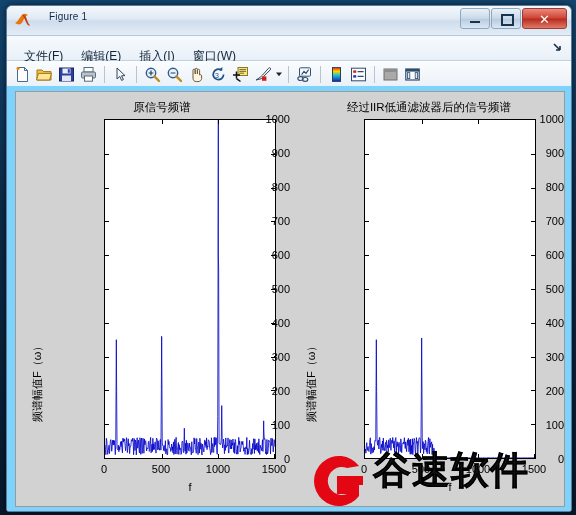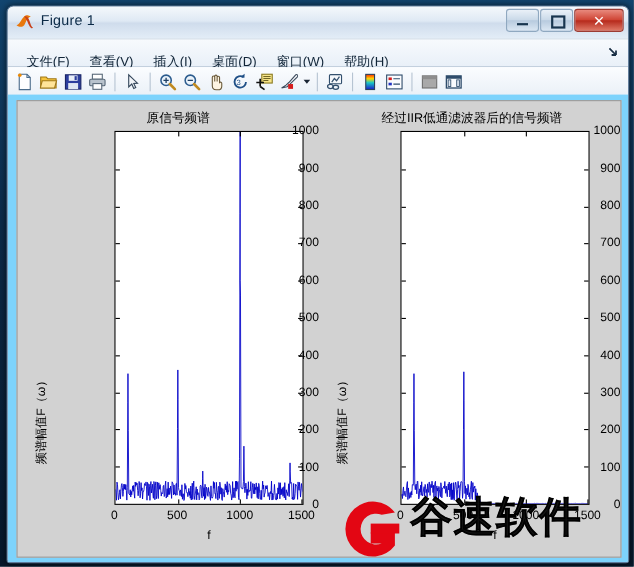--- a/index.html
+++ b/index.html
@@ -29,22 +29,22 @@
   .titlebar{
     position:relative;height:29px;
     background:linear-gradient(180deg,#f4f8fc 0%,#dfe9f4 45%,#cfdcec 52%,#e3edf7 100%);
     border-bottom:1px solid #b6c6d8;
     border-radius:5px 5px 0 0;
   }
   .title-icon{
     position:absolute;left:7px;top:6px;width:17px;height:17px;
   }
   .title-text{
-    position:absolute;left:30px;top:5px;
-    font-size:13px;color:#0b2a47;letter-spacing:.2px;text-align:right;
+    position:absolute;left:42px;top:5px;
+    font-size:10px;color:#0b2a47;letter-spacing:.2px;text-align:right;
   }
   .winbtns{position:absolute;right:4px;top:2px;display:flex;gap:1px;}
   .wb{
     width:28px;height:19px;border:1px solid #8fa8c0;border-radius:3px;
     background:linear-gradient(180deg,#eaf1f8 0%,#c8d8e8 50%,#b7cade 51%,#dbe7f3 100%);
     position:relative;cursor:default;
   }
   .wb.close{
     width:43px;border-color:#9b3b33;
     background:linear-gradient(180deg,#e88a7e 0%,#cf4434 48%,#b62a1c 52%,#e07a68 100%);
@@ -164,25 +164,23 @@
           <span class="max-sq"></span>
         </div>
       <div class="wb close">
           <span class="g">✕</span>
         </div>
     </div>
   </div>
 
   <div class="menubar">
     <div class="menu-item">文件(F)</div>
-    <div class="menu-item">查看(V)</div>
+    <div class="menu-item">编辑(E)</div>
     <div class="menu-item">插入(I)</div>
-    <div class="menu-item">桌面(D)</div>
     <div class="menu-item">窗口(W)</div>
-    <div class="menu-item">帮助(H)</div>
     <span class="menu-arrow">
       <svg width="14" height="14" viewBox="0 0 14 14">
         <path d="M3 4 L9 10 M9 10 L9 6 M9 10 L5 10" stroke="#1a2f45" stroke-width="1.6" fill="none"></path>
       </svg>
     </span>
   </div>
 
   <div class="toolbar">
 
     <div class="tb">

